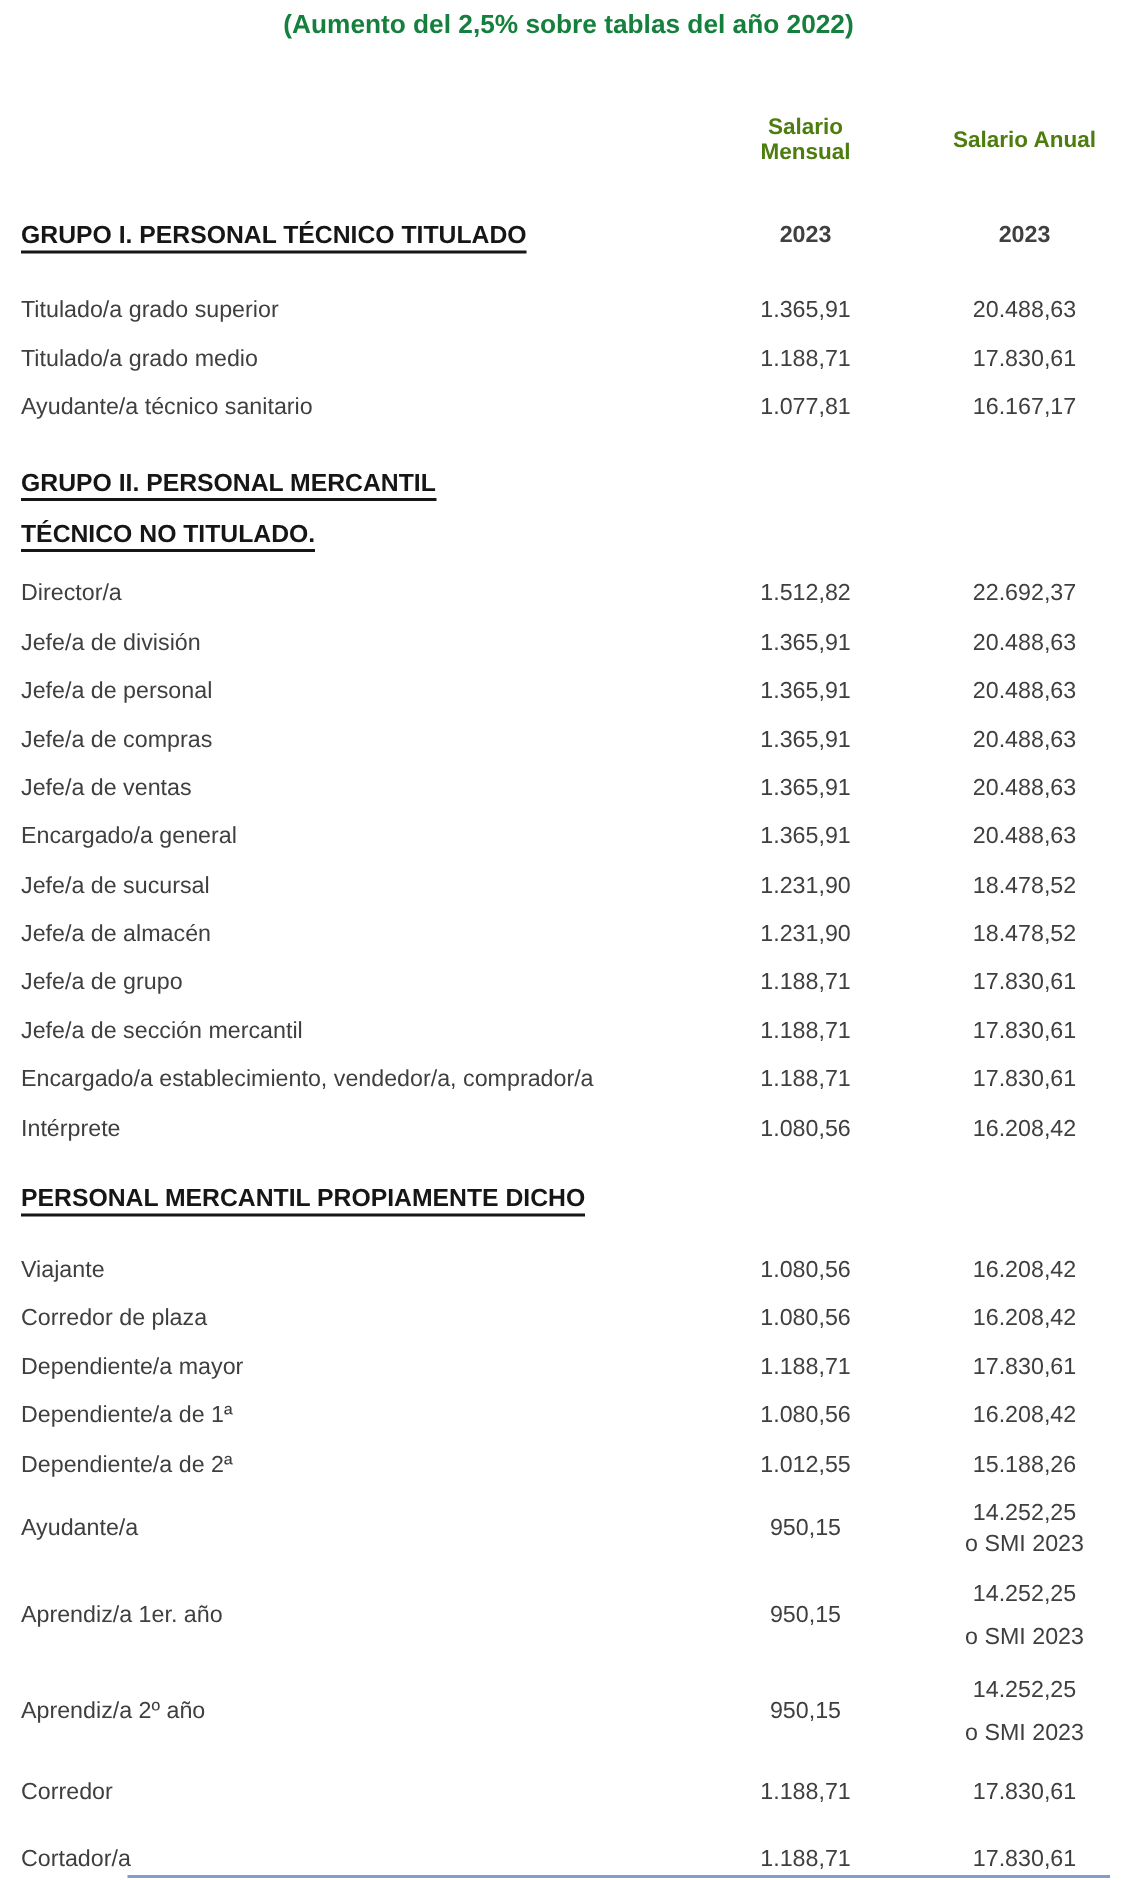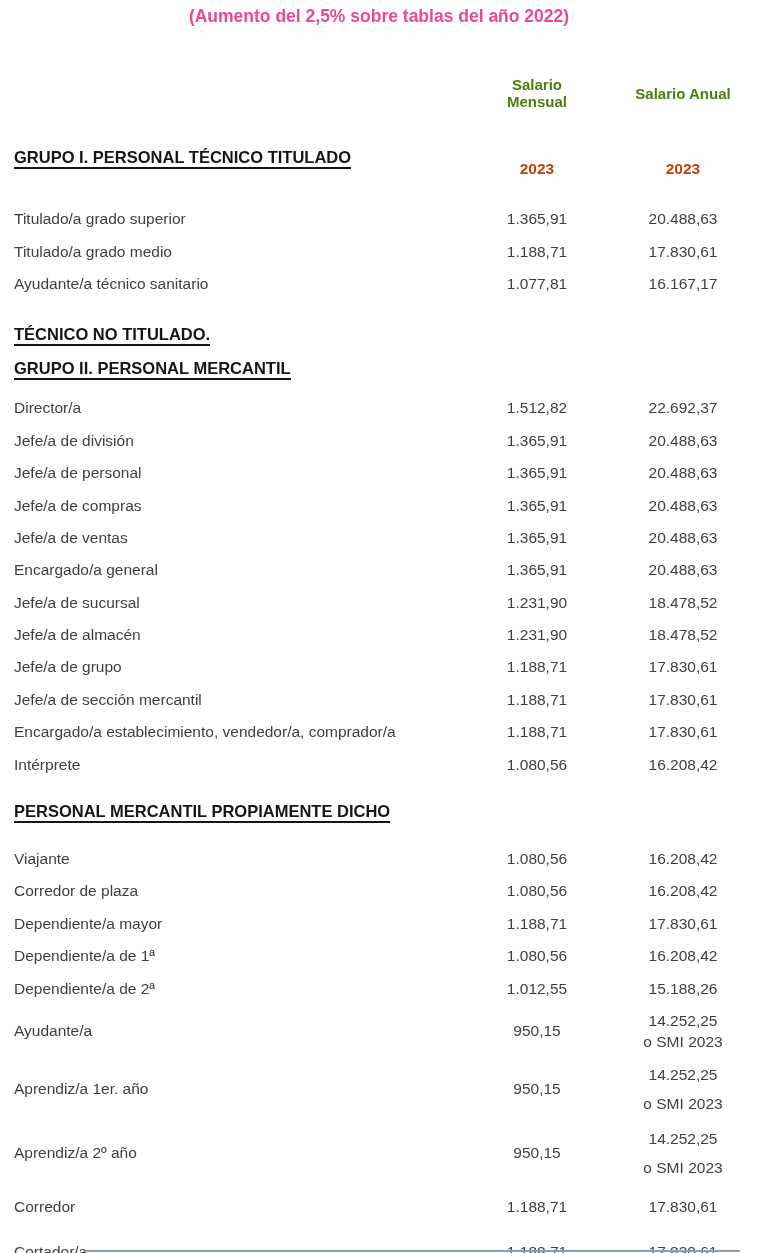--- a/index.html
+++ b/index.html
@@ -10,21 +10,21 @@
     overflow: hidden;
     background: #ffffff;
     font-family: "Liberation Sans", sans-serif;
     color: #3f3f3f;
   }
   .title {
     margin-top: 6px;
     text-align: center;
     font-size: 17.5px;
     font-weight: bold;
-    color: #ec4899;
+    color: #15803d;
     line-height: 20px;
   }
   .row {
     display: grid;
     grid-template-columns: 457px 160px 132px;
     align-items: center;
   }
   .cell.label { padding-left: 14px; font-size: 15.5px; }
   .cell.num { text-align: center; font-size: 15.5px; }
   .col-header-row { margin-top: 50px; }
@@ -34,24 +34,23 @@
     font-size: 15px;
     line-height: 17px;
   }
   .heading-row { align-items: start; }
   .heading-row .cell.label { font-size: 16.5px; font-weight: bold; color: #161616; }
   .heading-line { line-height: 20px; white-space: nowrap; }
   .heading-line + .heading-line { margin-top: 14px; }
   .heading-line span { border-bottom: 2px solid #161616; padding-bottom: 1px; }
   .heading-row .cell.num {
     font-weight: bold;
-    color: #c2410c;
+    color: #404040;
     font-size: 15.5px;
     line-height: 20px;
-    margin-top: 12px;
   }
   .sec-0 { margin: 37px 0 24px; }
   .sec-1 { margin: 24px 0 14px; }
   .sec-2 { margin: 20px 0 22px; }
   .data-row { height: 32.4px; }
   .data-row.two-line { height: 52px; }
   .data-row.two-line .annual-cell div { line-height: 21px; }
   .data-row.two-line.spread { height: 64px; }
   .data-row.two-line.spread .annual-cell div { line-height: 29px; }
   #table-body .data-row:nth-last-child(2) { margin-top: 6px; }
@@ -98,22 +97,22 @@
         <div class="cell num">1.188,71</div>
         <div class="cell num annual-cell">17.830,61</div>
       </div>
       <div class="row data-row">
         <div class="cell label">Ayudante/a técnico sanitario</div>
         <div class="cell num">1.077,81</div>
         <div class="cell num annual-cell">16.167,17</div>
       </div>
       <div class="row heading-row sec-1">
         <div class="cell label">
+          <div class="heading-line"><span>GRUPO II. PERSONAL MERCANTIL</span></div>
           <div class="heading-line"><span>TÉCNICO NO TITULADO.</span></div>
-          <div class="heading-line"><span>GRUPO II. PERSONAL MERCANTIL</span></div>
         </div>
         <div class="cell num"></div>
         <div class="cell num"></div>
       </div>
       <div class="row data-row">
         <div class="cell label">Director/a</div>
         <div class="cell num">1.512,82</div>
         <div class="cell num annual-cell">22.692,37</div>
       </div>
       <div class="row data-row">

